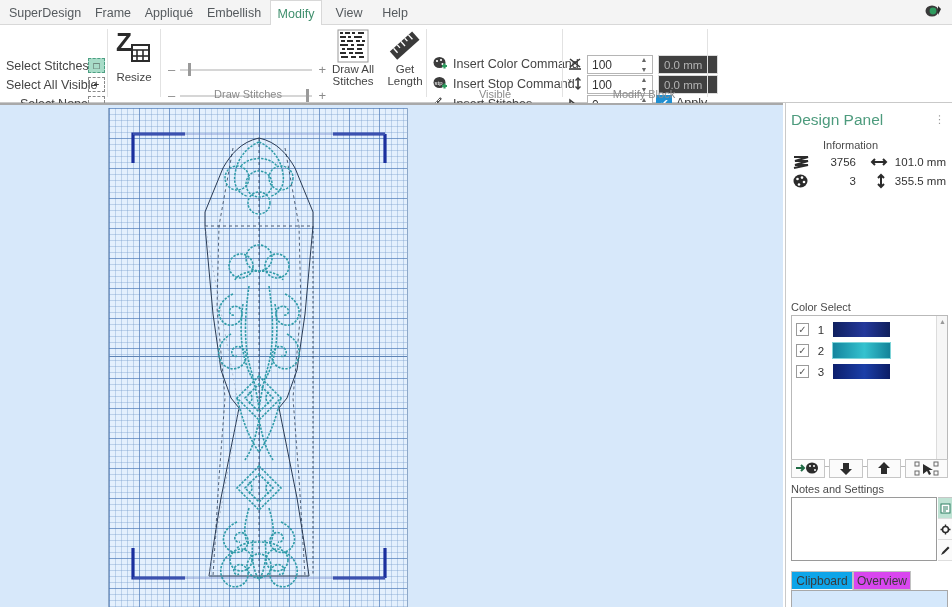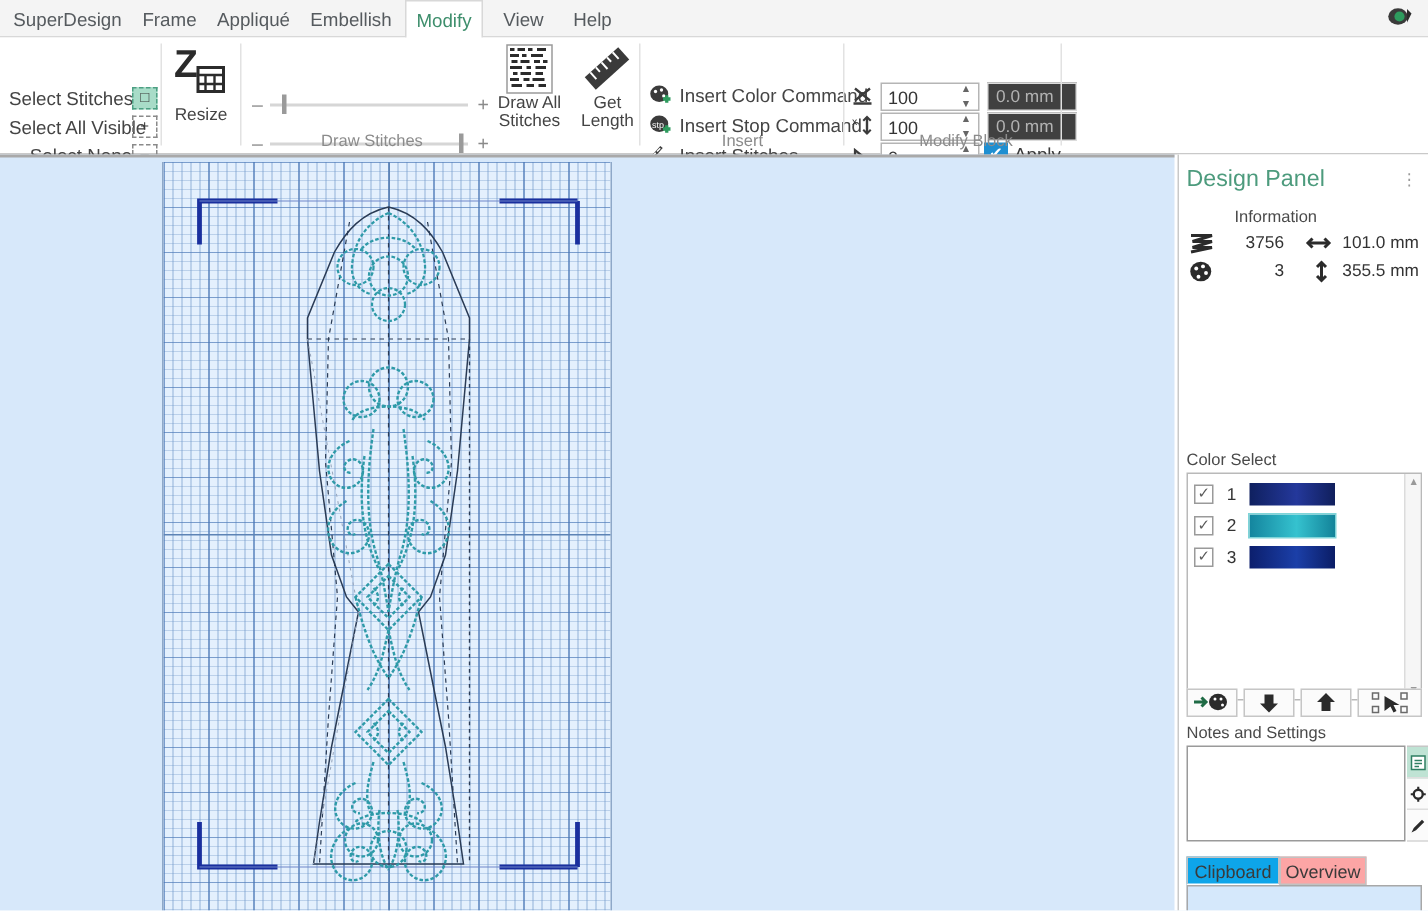--- a/index.html
+++ b/index.html
@@ -265,21 +265,21 @@
   .ns-btn {
     position: absolute; left: 0; width: 14px; height: 21px;
     display: flex; align-items: center; justify-content: center;
     border-bottom: 1px solid #dedede;
   }
   .ns-btn.on { background: #bfe3d4; }
 
   #cb-tabs { position: absolute; left: 5px; top: 468px; }
   .cbtab {
     position: absolute; top: 0; height: 19px;
-    border: 1px solid #c2c2c2; background: #fca5a5;
+    border: 1px solid #c2c2c2; background: #d946ef;
     display: flex; align-items: center; justify-content: center;
     padding: 0 6px; font-size: 12px; color: #3a3a3a;
   }
   .cbtab.active { background: #0ea5e9; border-bottom-color: #fff; }
   #cb-pane {
     position: absolute; left: 5px; top: 487px;
     width: 157px; height: 118px;
     border: 1px solid #a8a8a8; background: #d5e8fb;
   }
 </style>
@@ -441,21 +441,21 @@
       <span>Insert Stop Command</span>
     </div>
     <div class="ins-row" style="top:69px;">
       <svg width="16" height="15" viewBox="0 0 16 15">
         <path d="M1 11 L9 2" stroke="#3b3b3b" stroke-width="2.2"></path>
         <path d="M3 8 l2.2 -2.2 M6 5 l2.2 -2.2" stroke="#fff" stroke-width="1"></path>
         <path d="M10 10 h5 M12.5 7.5 v5" stroke="#2e9b5e" stroke-width="2.2"></path>
       </svg>
       <span>Insert Stitches</span>
     </div>
-    <div class="grp-label" style="left:432px;width:126px;">Insert</div>
+    <div class="grp-label" style="left:432px;width:126px;">Visible</div>
 
     <div class="grp-sep" style="left:562px;"></div>
 
     <div class="mb-row" style="left:568px;top:30px;width:152px;">
       <svg class="mb-ico" viewBox="0 0 15 15">
         <path d="M2 3 l5 4 l-5 4" fill="none" stroke="#3b3b3b" stroke-width="1.6"></path>
         <path d="M12 3 l-5 4 l5 4" fill="none" stroke="#3b3b3b" stroke-width="1.6"></path>
         <line x1="1" y1="13" x2="13" y2="13" stroke="#3b3b3b" stroke-width="1.6"></line>
       </svg>
       <div class="spin">

